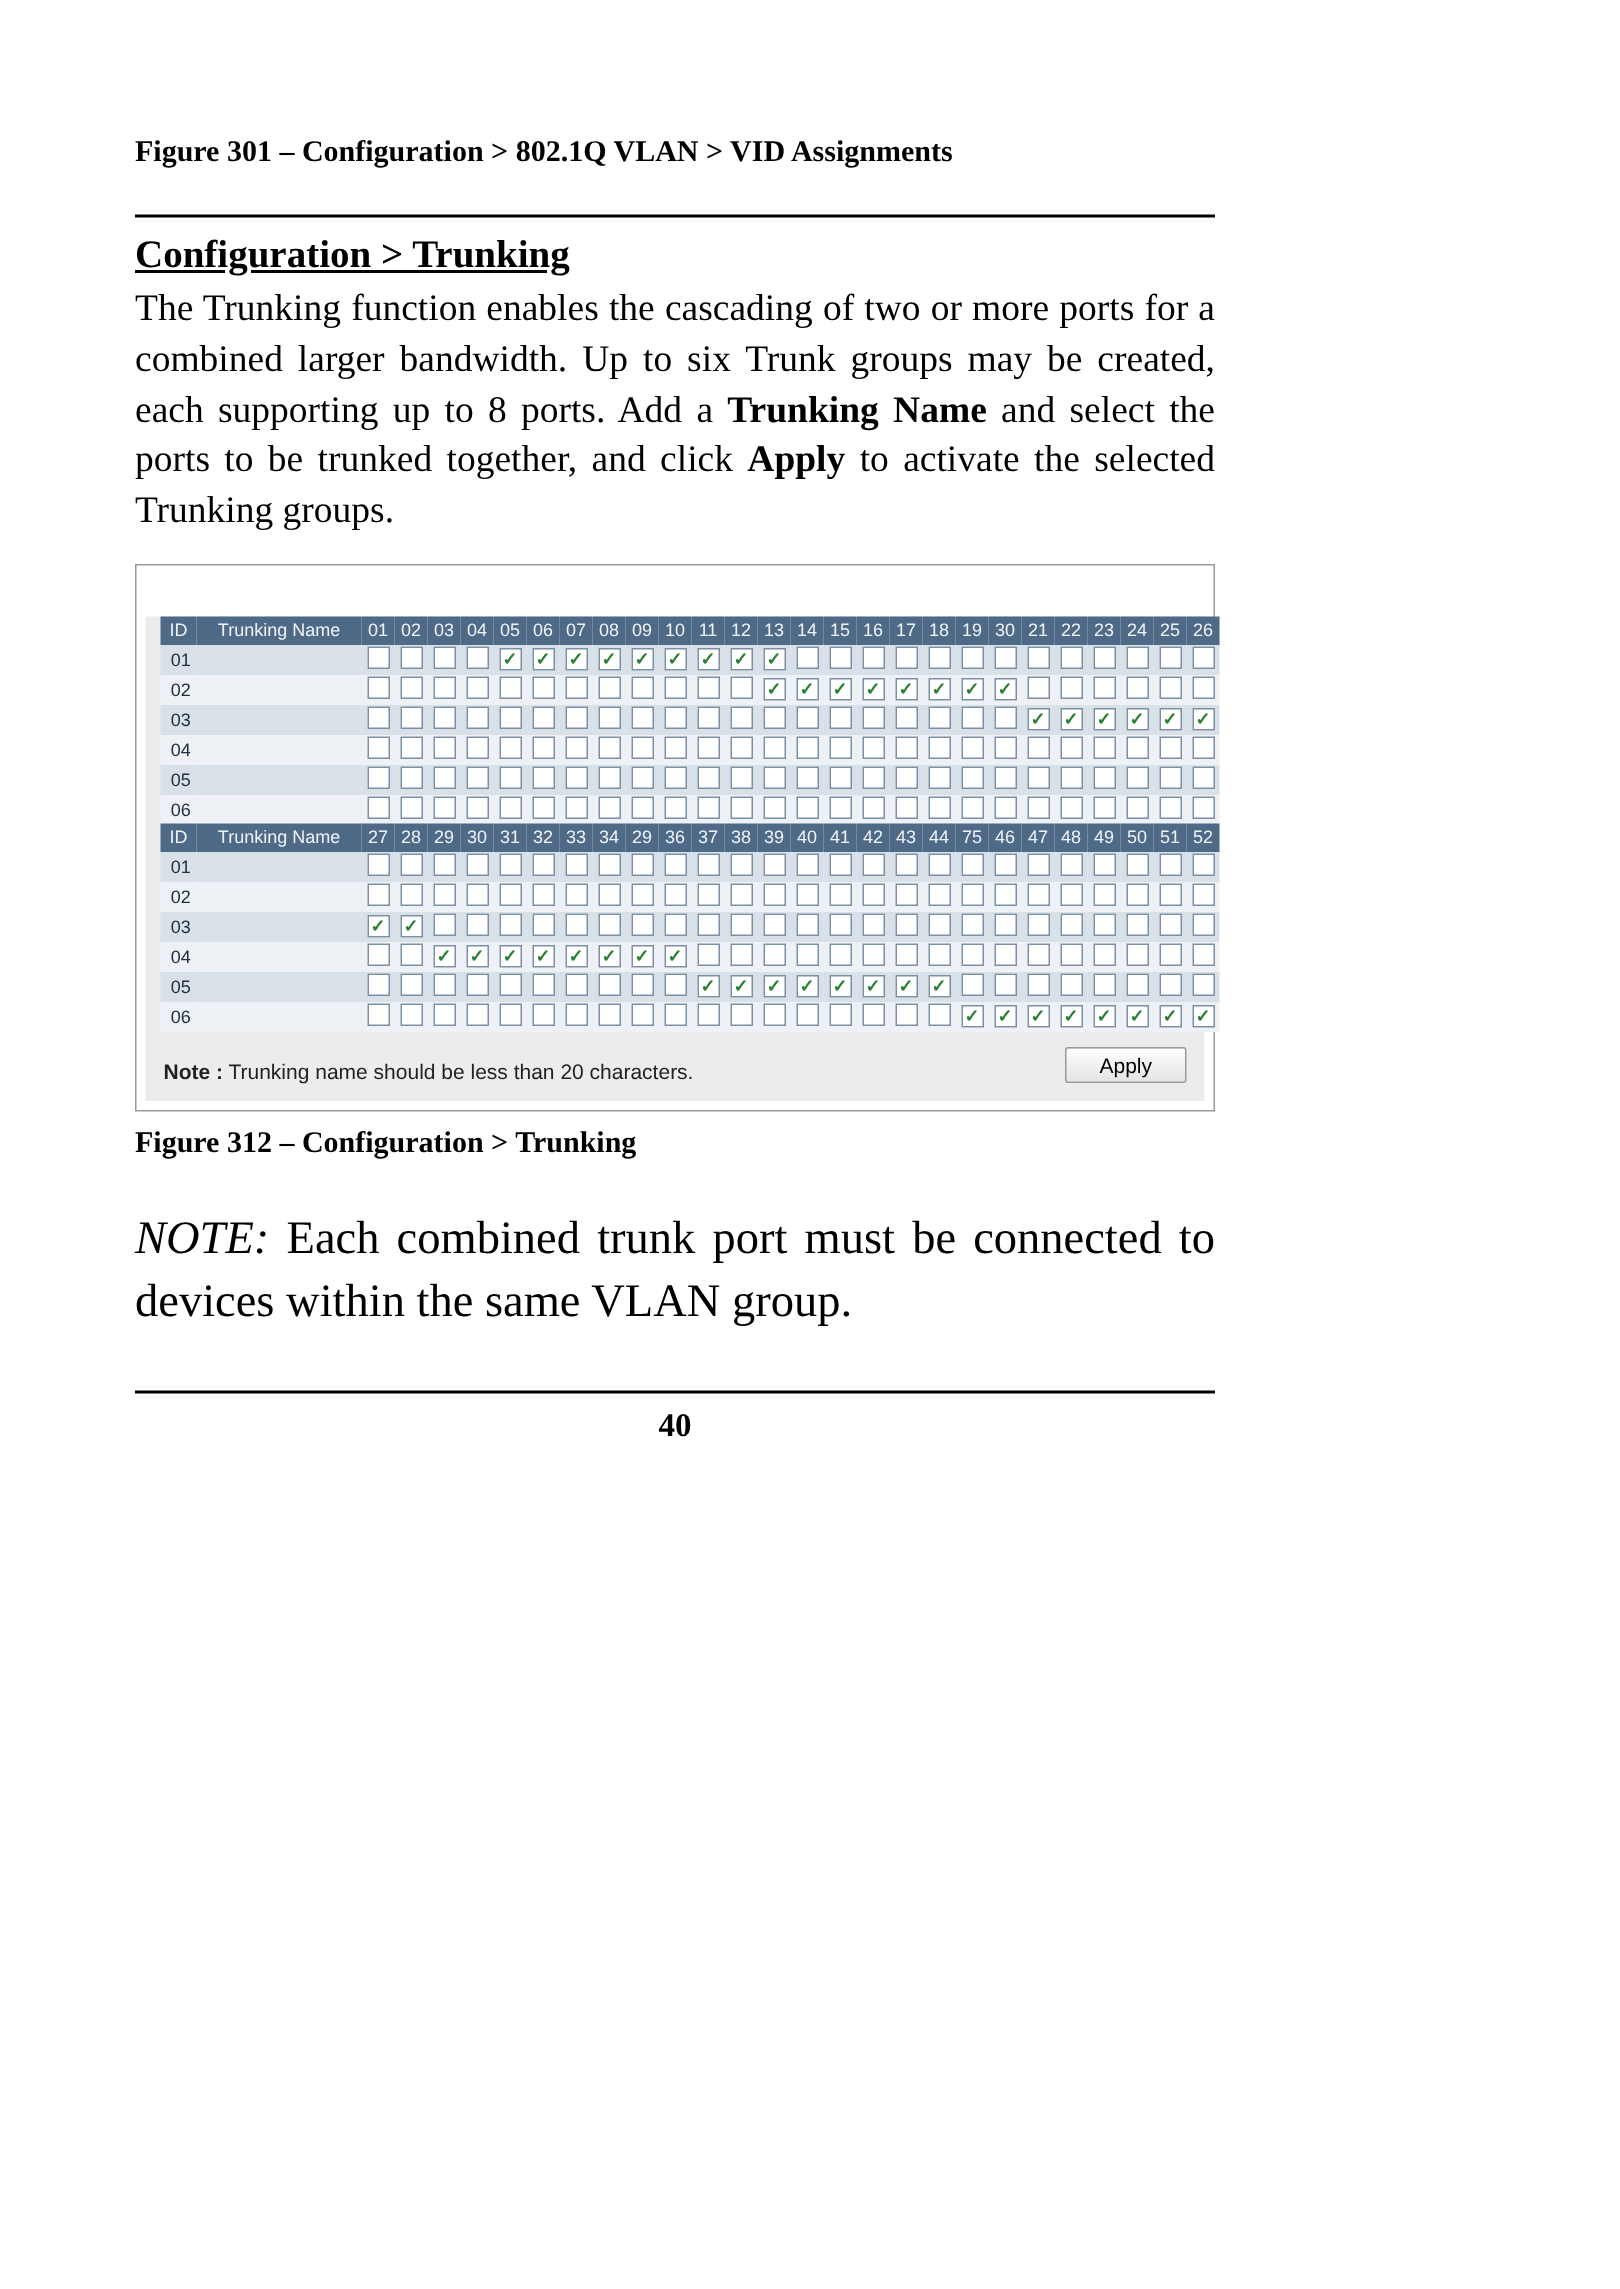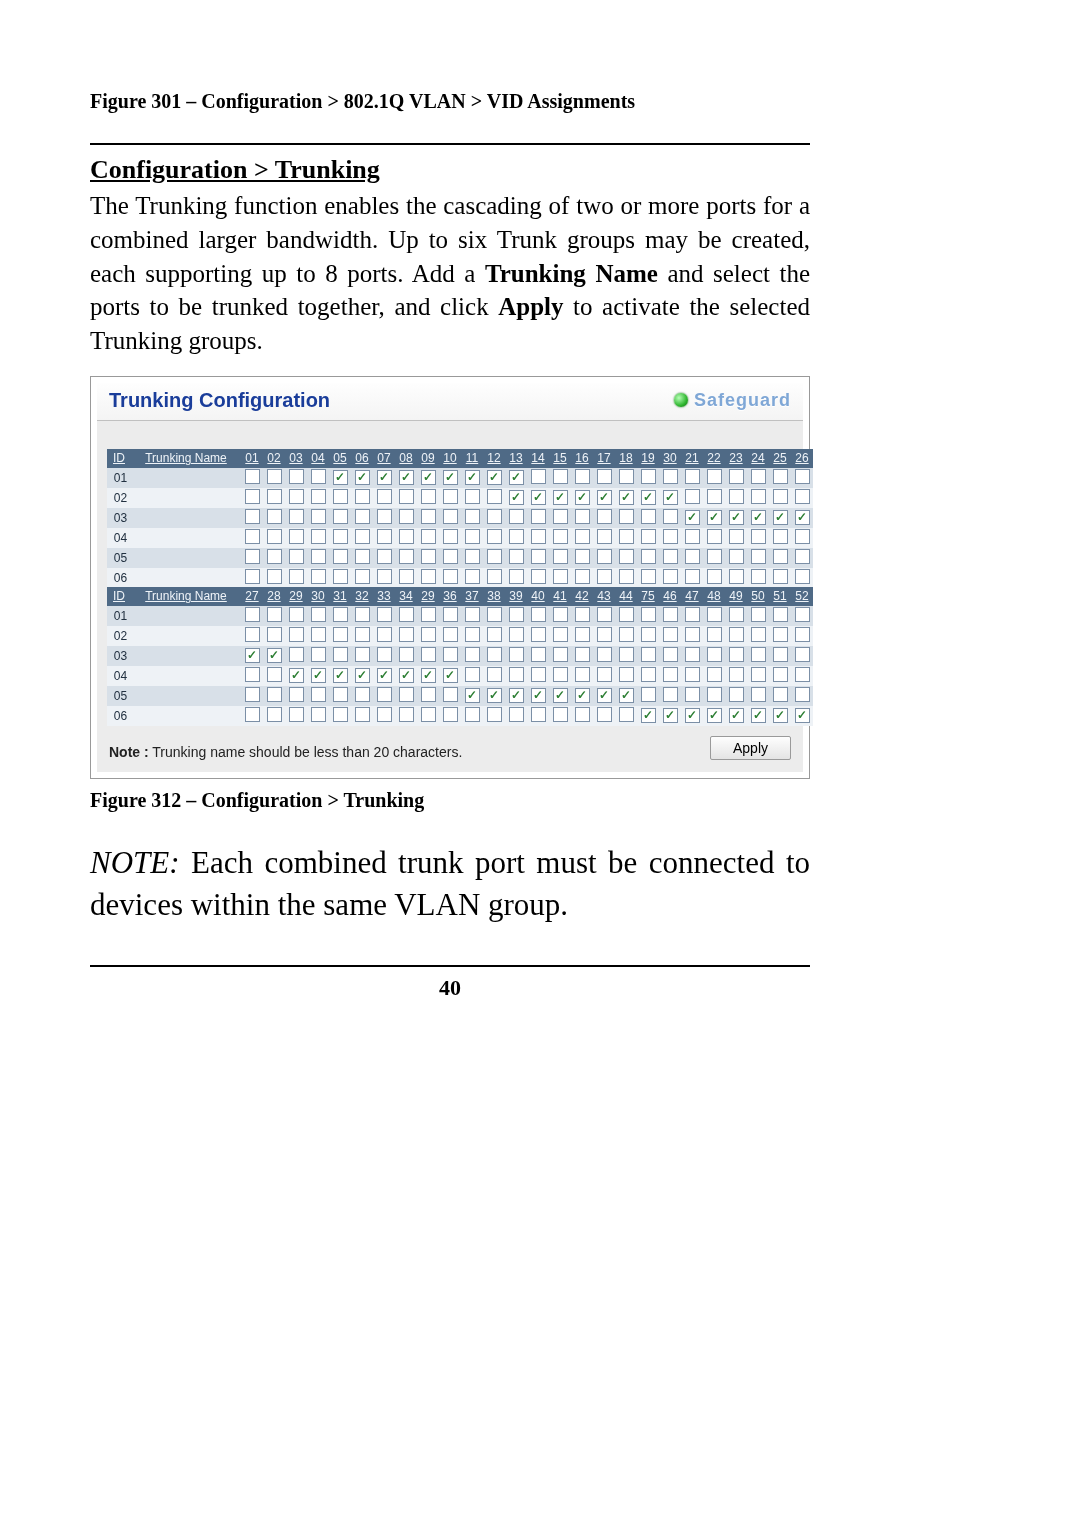--- a/index.html
+++ b/index.html
@@ -98,21 +98,20 @@
   table.trunk th, table.trunk td {
     padding: 1px 1px;
     text-align: center;
     height: 19px;
     box-sizing: border-box;
   }
   table.trunk thead th {
     background: #4f6a86;
     color: #eef3f8;
     font-weight: normal;
-    text-decoration: underline;
   }
   table.trunk tbody tr:nth-child(odd)  td { background: #d8e0e8; }
   table.trunk tbody tr:nth-child(even) td { background: #eef2f6; }
   .col-id   { width: 24px; }
   .col-name { width: 110px; }
   .col-port { width: 22px; }
   .id-cell   { color:#213040; text-align:left; padding-left:4px !important; }
   .name-cell { }
   .chk {
     display:inline-block; width:15px; height:15px;
@@ -157,27 +156,20 @@
 
 <div class="figure-caption">Figure 301 – Configuration &gt; 802.1Q VLAN &gt; VID Assignments</div>
 
 <hr class="hr-thick">
 <div class="section-heading">Configuration &gt; Trunking</div>
 
 <p class="body-text" id="body-text">The Trunking function enables the cascading of two or more ports for a combined larger bandwidth. Up to six Trunk groups may be created, each supporting up to 8 ports. Add a <b>Trunking Name</b> and select the ports to be trunked together, and click <b>Apply</b> to activate the selected Trunking groups.</p>
 
 <div class="panel-wrap">
   <div class="panel">
-    <div class="panel-header">
-      <span class="panel-title">Trunking Configuration</span>
-      <span class="safeguard">
-        <span class="led"></span>
-        <span class="safeguard-text">Safeguard</span>
-      </span>
-    </div>
 
     <div class="grid-block">
       <table class="trunk" id="table1">
           <thead>
             <tr>
               <th class="col-id">ID</th>
               <th class="col-name">Trunking Name</th>
               <th class="col-port">01</th>
               <th class="col-port">02</th>
               <th class="col-port">03</th>

